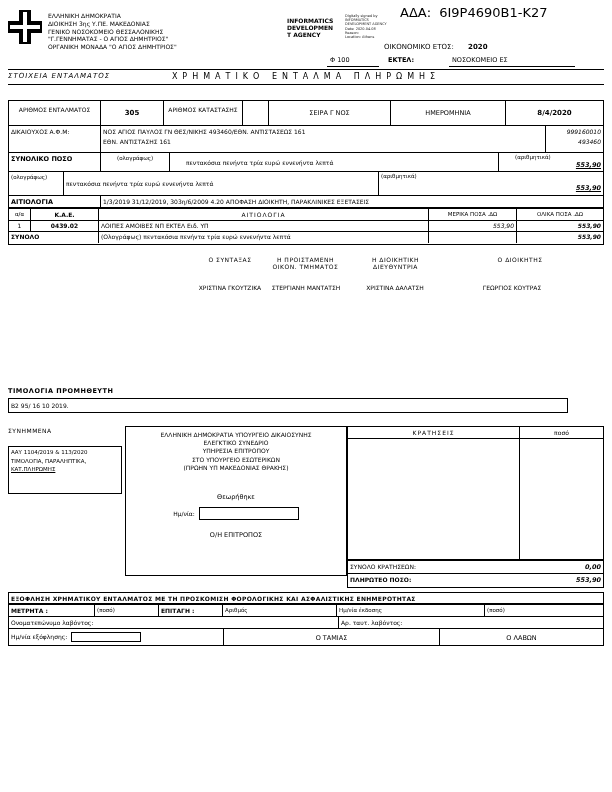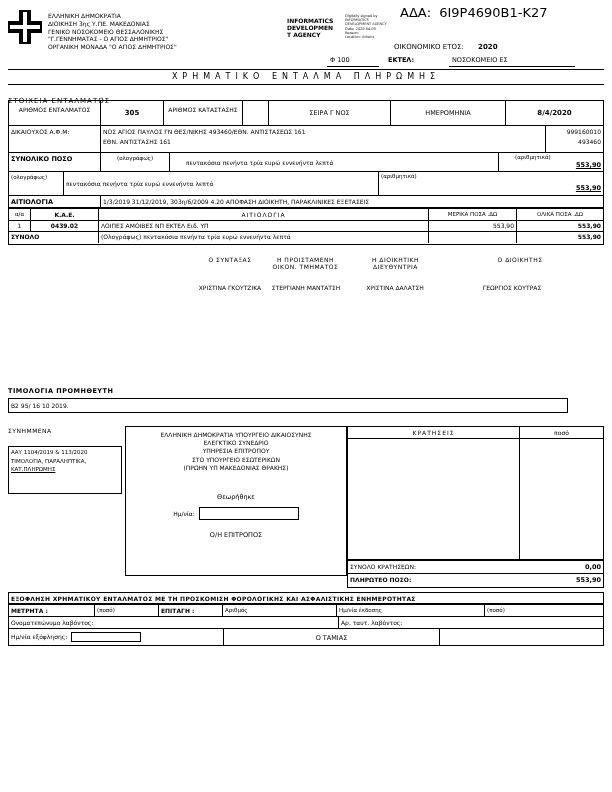--- a/index.html
+++ b/index.html
@@ -5,21 +5,21 @@
   * { margin:0; padding:0; box-sizing:border-box; }
   html,body { background:#fff; }
   .page { position:relative; width:612px; height:792px; background:#fff; color:#000;
           font-family:"DejaVu Sans", sans-serif; overflow:hidden; }
   .abs { position:absolute; }
   .bd  { border:1px solid #000; }
   .r   { display:flex; }
   .cl  { border-right:1px solid #000; overflow:hidden; }
   .bb  { border-bottom:1px solid #000; }
   .ct  { text-align:center; }
-  .rt  { text-align:right; }
+  .rt  { text-align:right;font-style:italic; }
   .bold{ font-weight:bold; }
   .f35 { font-size:3.5px; line-height:4.2px; }
   .f55 { font-size:5.5px; line-height:6.5px; }
   .f6  { font-size:6px;   line-height:7.2px; }
   .f65 { font-size:6.5px; line-height:8px; }
   .f7  { font-size:7px;   line-height:8.5px; }
   .f85 { font-size:13px; line-height:10px; }
   .p2  { padding:2px; }
   .hline { border-top:1px solid #000; height:0; }
   .title { letter-spacing:5px; font-size:8px; }
@@ -60,36 +60,36 @@
     <div>Date: 2020.04.08</div>
     <div>Reason:</div>
     <div>Location: Athens</div>
   </div>
 
   <div class="abs f85" style="left:400px;top:8px;">
     <span>ΑΔΑ:</span>
     <span style="margin-left:4px;">6Ι9Ρ4690Β1-Κ27</span>
   </div>
 
-  <div class="abs f7" style="left:394px;top:43px;">
+  <div class="abs f7" style="left:384px;top:43px;">
     <span>ΟΙΚΟΝΟΜΙΚΟ ΕΤΟΣ:</span>
     <span class="bold" style="margin-left:12px;">2020</span>
   </div>
 
   <span class="abs f65" style="left:330px;top:56px;">Φ 100</span>
   <div class="abs hline" style="left:327px;top:66px;width:52px;"></div>
   <span class="abs f65 bold" style="left:388px;top:56px;">ΕΚΤΕΛ:</span>
   <span class="abs f65" style="left:452px;top:56px;">ΝΟΣΟΚΟΜΕΙΟ ΕΣ</span>
   <div class="abs hline" style="left:449px;top:66px;width:126px;"></div>
 
   <div class="abs hline" style="left:8px;top:69px;width:596px;"></div>
   <div class="abs ct title" style="left:8px;top:72px;width:596px;">ΧΡΗΜΑΤΙΚΟ ΕΝΤΑΛΜΑ ΠΛΗΡΩΜΗΣ</div>
   <div class="abs hline" style="left:8px;top:84px;width:596px;"></div>
 
-  <div class="abs f7" style="left:8px;top:97px;letter-spacing:1px;">ΣΤΟΙΧΕΙΑ ΕΝΤΑΛΜΑΤΟΣ</div>
+  <div class="abs f7" style="left:8px;top:72px;letter-spacing:1px;font-style:italic;">ΣΤΟΙΧΕΙΑ ΕΝΤΑΛΜΑΤΟΣ</div>
 
   <div class="abs bd" style="left:8px;top:100px;width:596px;height:108px;">
 
     <div class="r bb" style="height:25px;">
       <div class="cl ct f6" style="width:92px;padding-top:5px;">ΑΡΙΘΜΟΣ ΕΝΤΑΛΜΑΤΟΣ</div>
       <div class="cl ct f7 bold" style="width:63px;padding-top:8px;">305</div>
       <div class="cl ct f6" style="width:79px;padding-top:5px;">ΑΡΙΘΜΟΣ ΚΑΤΑΣΤΑΣΗΣ</div>
       <div class="cl" style="width:26px;"></div>
       <div class="cl ct f65" style="width:122px;padding-top:8px;">ΣΕΙΡΑ Γ ΝΟΣ</div>
       <div class="cl ct f65" style="width:115px;padding-top:8px;">ΗΜΕΡΟΜΗΝΙΑ</div>
@@ -238,16 +238,17 @@
     <div class="r bb" style="height:12px;">
       <div class="cl f6 p2" style="width:330px;">Ονοματεπώνυμο λαβόντος:</div>
       <div class="f6 p2" style="flex:1;">Αρ. ταυτ. λαβόντος:</div>
     </div>
     <div class="r" style="height:16px;">
       <div class="cl r" style="width:215px;align-items:center;padding:0 2px;">
         <span class="f6">Ημ/νία εξόφλησης:</span>
         <span class="bd" style="display:inline-block;width:70px;height:10px;margin-left:4px;background:#fff;"></span>
       </div>
       <div class="cl ct f65" style="width:216px;padding-top:5px;">Ο ΤΑΜΙΑΣ</div>
+      <div class="ct f65" style="flex:1;padding-top:5px;">Ο ΛΑΒΩΝ</div>
     </div>
   </div>
 
 </div>
 
 </body></html>

